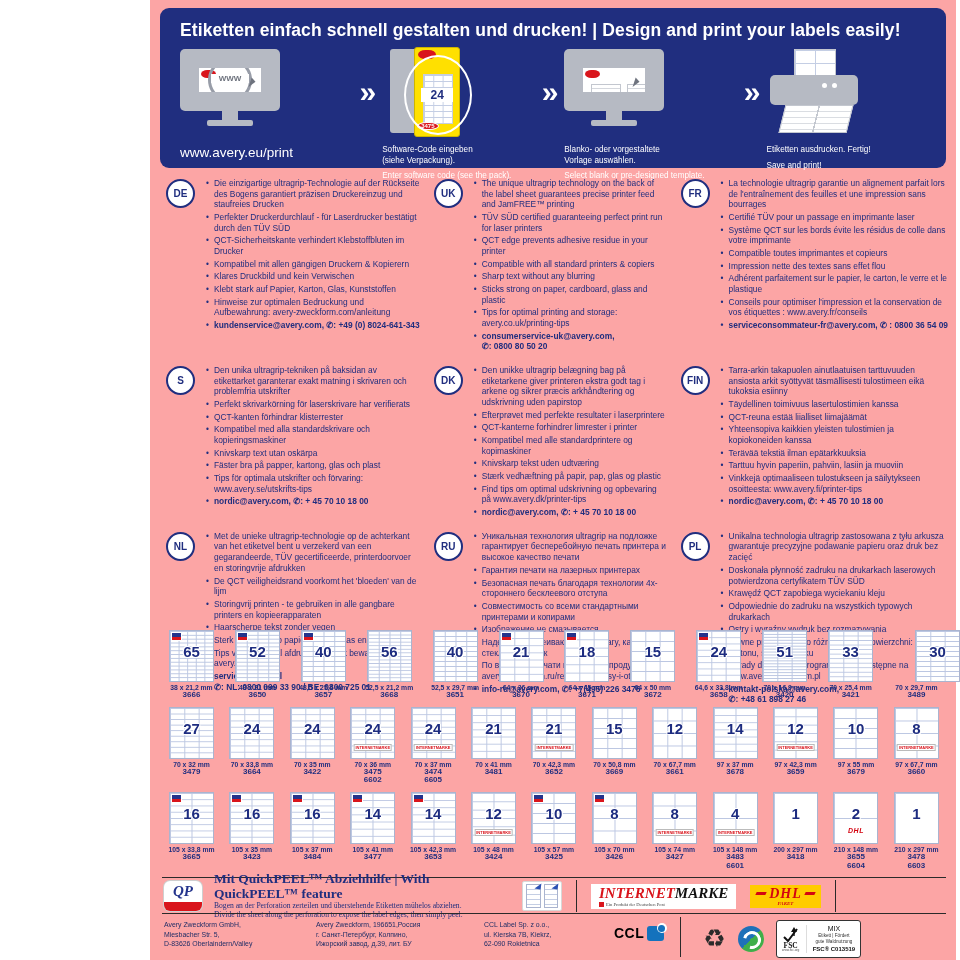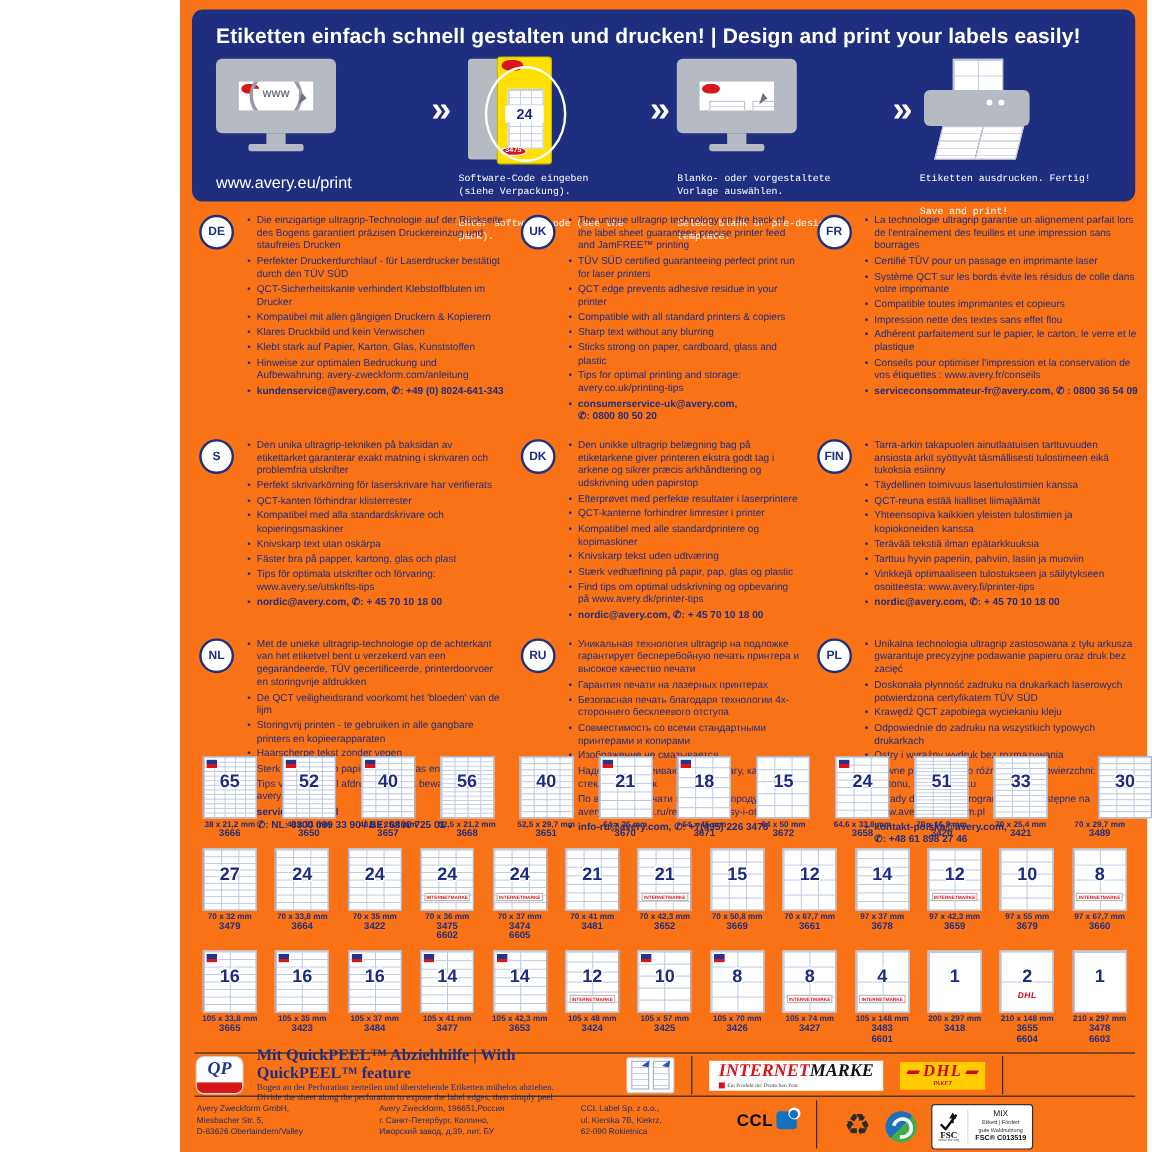--- a/index.html
+++ b/index.html
@@ -1,30 +1,30 @@
 <!DOCTYPE html>
 <html><head>
 <meta charset="utf-8">
 <style>
   html,body{margin:0;padding:0;background:#fff;}
   body{font-family:"Liberation Sans",sans-serif;}
   .page{position:relative;width:960px;height:960px;background:#fff;overflow:hidden;}
-  .sheet{position:absolute;left:150px;top:0;width:806px;height:960px;background:#f97316;}
+  .sheet{position:absolute;left:150px;top:0;width:806px;height:960px;background:#fca5a5;}
 
   
   .hdr{position:absolute;left:10px;top:8px;right:10px;height:160px;background:#202e7f;border-radius:9px;padding:12px 20px 6px;box-sizing:border-box;color:#fff;}
   .hdr-title{font-size:17.5px;font-weight:bold;letter-spacing:.1px;white-space:nowrap;}
   .steps{display:flex;align-items:flex-start;margin-top:8px;}
   .step{display:flex;flex-direction:column;}
   .s1{width:178px;} .s2{width:158px;} .s3{width:178px;} .s4{width:160px;}
   .chev{color:#fff;font-size:30px;font-weight:bold;line-height:1;margin:28px 6px 0 2px;}
   .iconbox{height:92px;display:flex;align-items:flex-start;}
   .cap-url{font-size:13.5px;margin-top:4px;}
-  .cap{font-size:8.2px;line-height:1.3;margin-top:4px;font-family:Liberation Mono, monospace;}
-  .cap .en{margin-top:16px;}
+  .cap{font-size:8.2px;line-height:1.3;margin-top:4px;}
+  .cap .en{margin-top:5px;}
 
   
   .mon{width:100px;}
   .mon .scr{height:62px;background:#b6bac3;border-radius:5px;padding:19px;box-sizing:border-box;}
   .mon .face{width:100%;height:100%;background:#fff;position:relative;overflow:hidden;}
   .mon .neck{width:16px;height:9px;background:#b6bac3;margin:0 auto;}
   .mon .base{width:46px;height:6px;background:#b6bac3;margin:0 auto;border-radius:2px;}
   .avmini{position:absolute;left:2px;top:2px;width:15px;height:8px;background:#d9151c;border-radius:50%/60%;color:#fff;font-size:3px;line-height:8px;text-align:center;font-weight:bold;}
   .globe{position:absolute;left:50%;top:52%;transform:translate(-50%,-50%);width:38px;height:38px;border:3px solid #989da8;border-radius:50%;
     background:linear-gradient(#0000 46%,#989da8 46%,#989da8 54%,#0000 54%),linear-gradient(#0000 12%,#989da8 12%,#989da8 17%,#0000 17%,#0000 82%,#989da8 82%,#989da8 88%,#0000 88%);}

